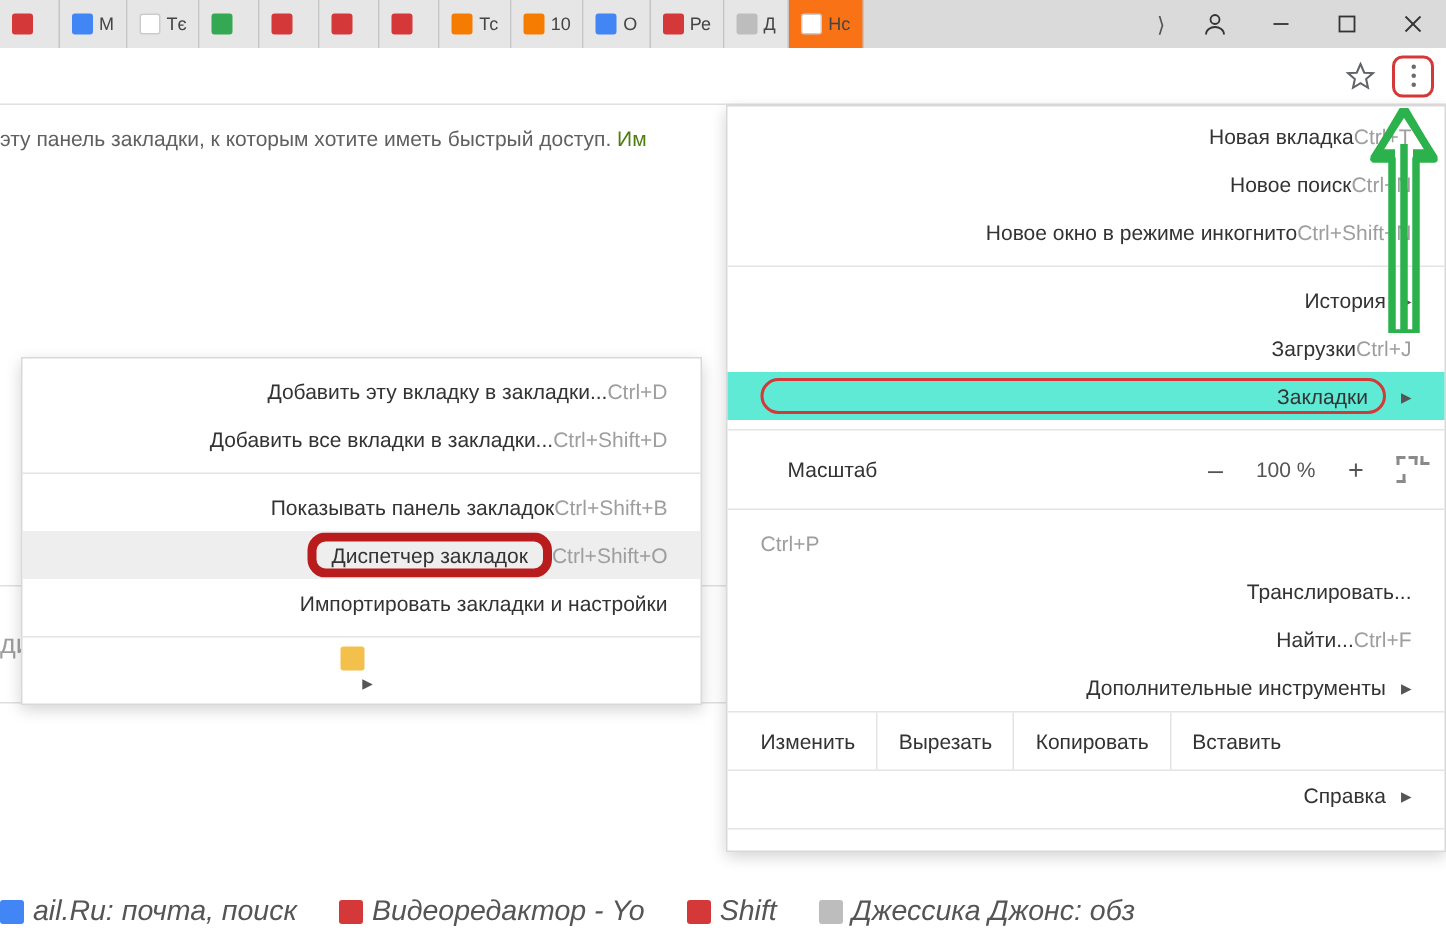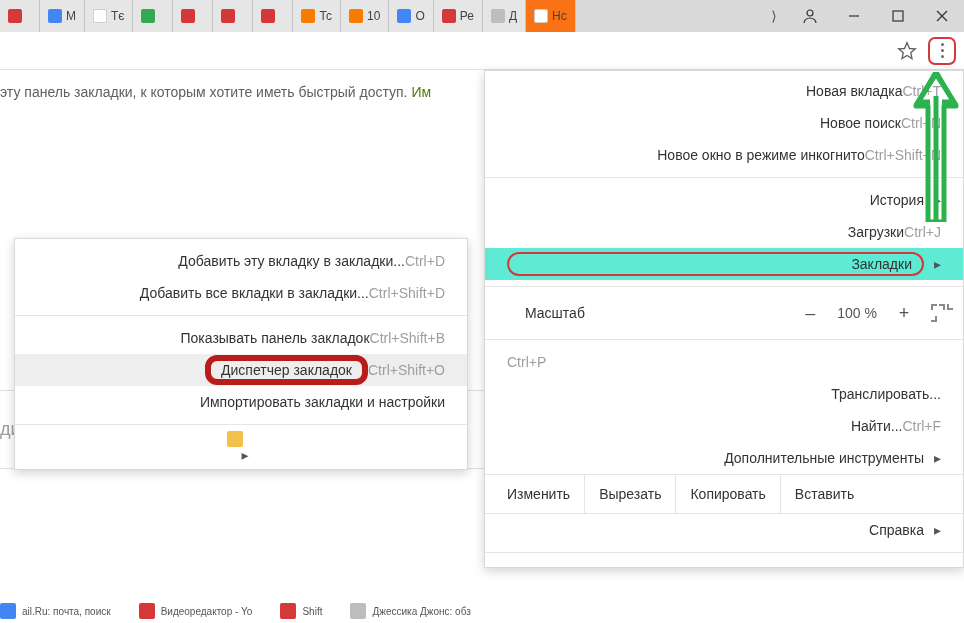--- a/index.html
+++ b/index.html
@@ -27,21 +27,21 @@
   .bm-bar-text { padding: 14px 0 10px 0; color: #606060; font-size: 14px; }
   .bm-bar-text .link { color: #4d7c0f; }
 
   .hr { height:1px; background:#e0e0e0; margin: 8px 0; }
 
   
   .search-row { padding: 20px 0 8px 0; color:#9e9e9e; font-size:18px; }
 
   
   .shortcuts { position:absolute; bottom:4px; left:0; display:flex; gap:28px; padding-left:0; }
-  .shortcut { display:flex; align-items:center; gap:6px; font-size:10px; color:#555; white-space:nowrap; }
+  .shortcut { display:flex; align-items:center; gap:6px; font-size:19px; color:#555; white-space:nowrap;font-style:italic; }
   .shortcut .fav { width:16px; height:16px; border-radius:2px; }
 
   
   .main-menu { position:absolute; top:70px; right:0; width:480px; background:#fff; border:1px solid #d9d9d9; box-shadow: 0 3px 10px rgba(0,0,0,.18); padding: 4px 0 8px 0; }
   .menu-row { display:flex; align-items:center; height:32px; padding: 0 22px; color:#333; font-size:14px;text-align:right; }
   .menu-row.highlight { background:#5eead4; }
   .menu-row .lbl { flex:1; white-space:nowrap; overflow:hidden; }
   .menu-row .sc  { color:#9e9e9e; font-size:14px; }
   .menu-row .arrow { color:#555; margin-left:10px; }
   .menu-sep { height:1px; background:#e4e4e4; margin:6px 0; }

